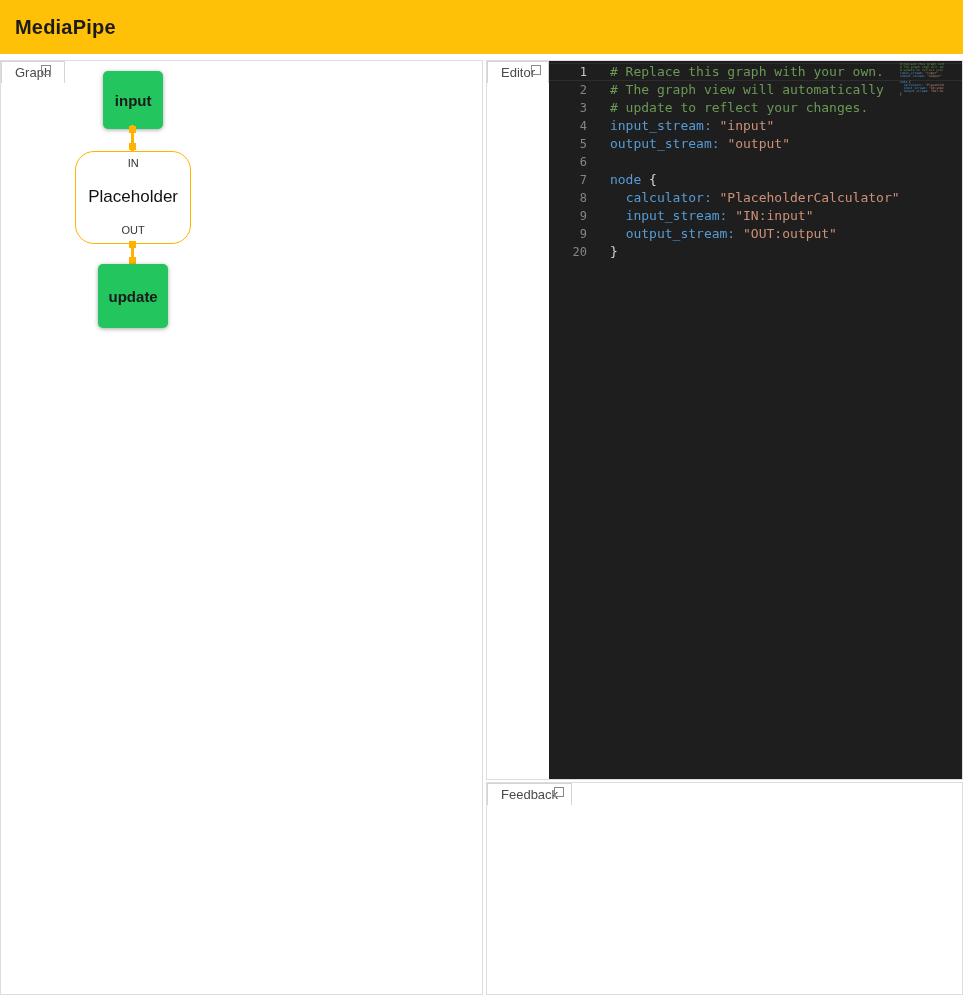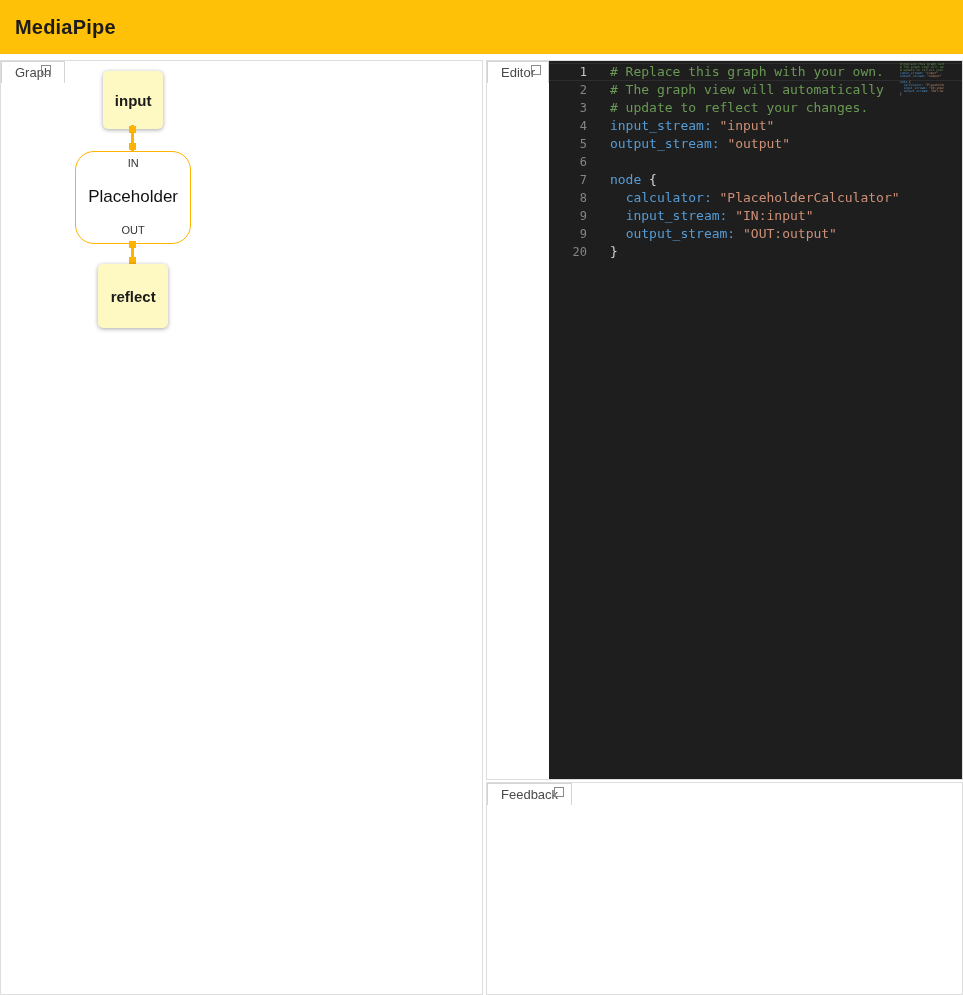--- a/index.html
+++ b/index.html
@@ -28,21 +28,21 @@
   .tabbar { height:22px; flex:0 0 auto; display:flex; align-items:stretch; background:#ececec;
             border-bottom:1px solid #d4d4d4; position:relative; }
   .tab { background:#fff; border:1px solid #d4d4d4; border-bottom:none; margin-bottom:-1px;
          padding:3px 13px 0 13px; font-size:13px; color:#4a4a4a; cursor:pointer; }
   .popout { position:absolute; right:8px; top:4px; width:10px; height:10px; border:1.5px solid #8a8a8a;
             background:transparent; cursor:pointer; }
 
   
   .graph-canvas { position:relative; flex:1; background:#fff; overflow:hidden; }
   .node { position:absolute; display:flex; align-items:center; justify-content:center; cursor:pointer; }
-  .stream-node { background:#fef9c3; border-radius:5px; box-shadow:0 1px 4px rgba(0,0,0,.35);
+  .stream-node { background:#22c55e; border-radius:5px; box-shadow:0 1px 4px rgba(0,0,0,.35);
                  font-size:15px; font-weight:bold; color:#1b1b1b; }
   .calc-node { background:#fff; border:1.5px solid #FFB300; border-radius:6px; flex-direction:column;
                justify-content:space-between; padding:5px 0 7px 0; color:#1b1b1b; }
   .calc-node .port-label { font-size:11px; color:#333; }
   .calc-node .calc-title { font-size:17px; color:#111; }
   .edge { position:absolute; width:3px; background:#FFB300; }
   .edge-dot { position:absolute; width:7px; height:7px; background:#FFB300; }
 
   
   .editor-body { position:relative; flex:1; background:#1E1E1E; overflow:hidden;
@@ -91,21 +91,21 @@
           <span class="port-label">IN</span>
           <span class="calc-title">Placeholder</span>
           <span class="port-label">OUT</span>
         </div>
 
         <div class="edge" style="left:66px; top:181px; height:25px;"></div>
         <div class="edge-dot" style="left:64px; top:180px;"></div>
         <div class="edge-dot" style="left:64px; top:196px;"></div>
 
         <div class="node stream-node" style="left:33px; top:203px; width:70px; height:64px;">
-          <span>reflect</span>
+          <span>update</span>
         </div>
 
       </div>
     </section>
 
     <div class="right-col">
 
       <section class="panel editor-panel">
         <div class="tabbar">
           <div class="tab">

